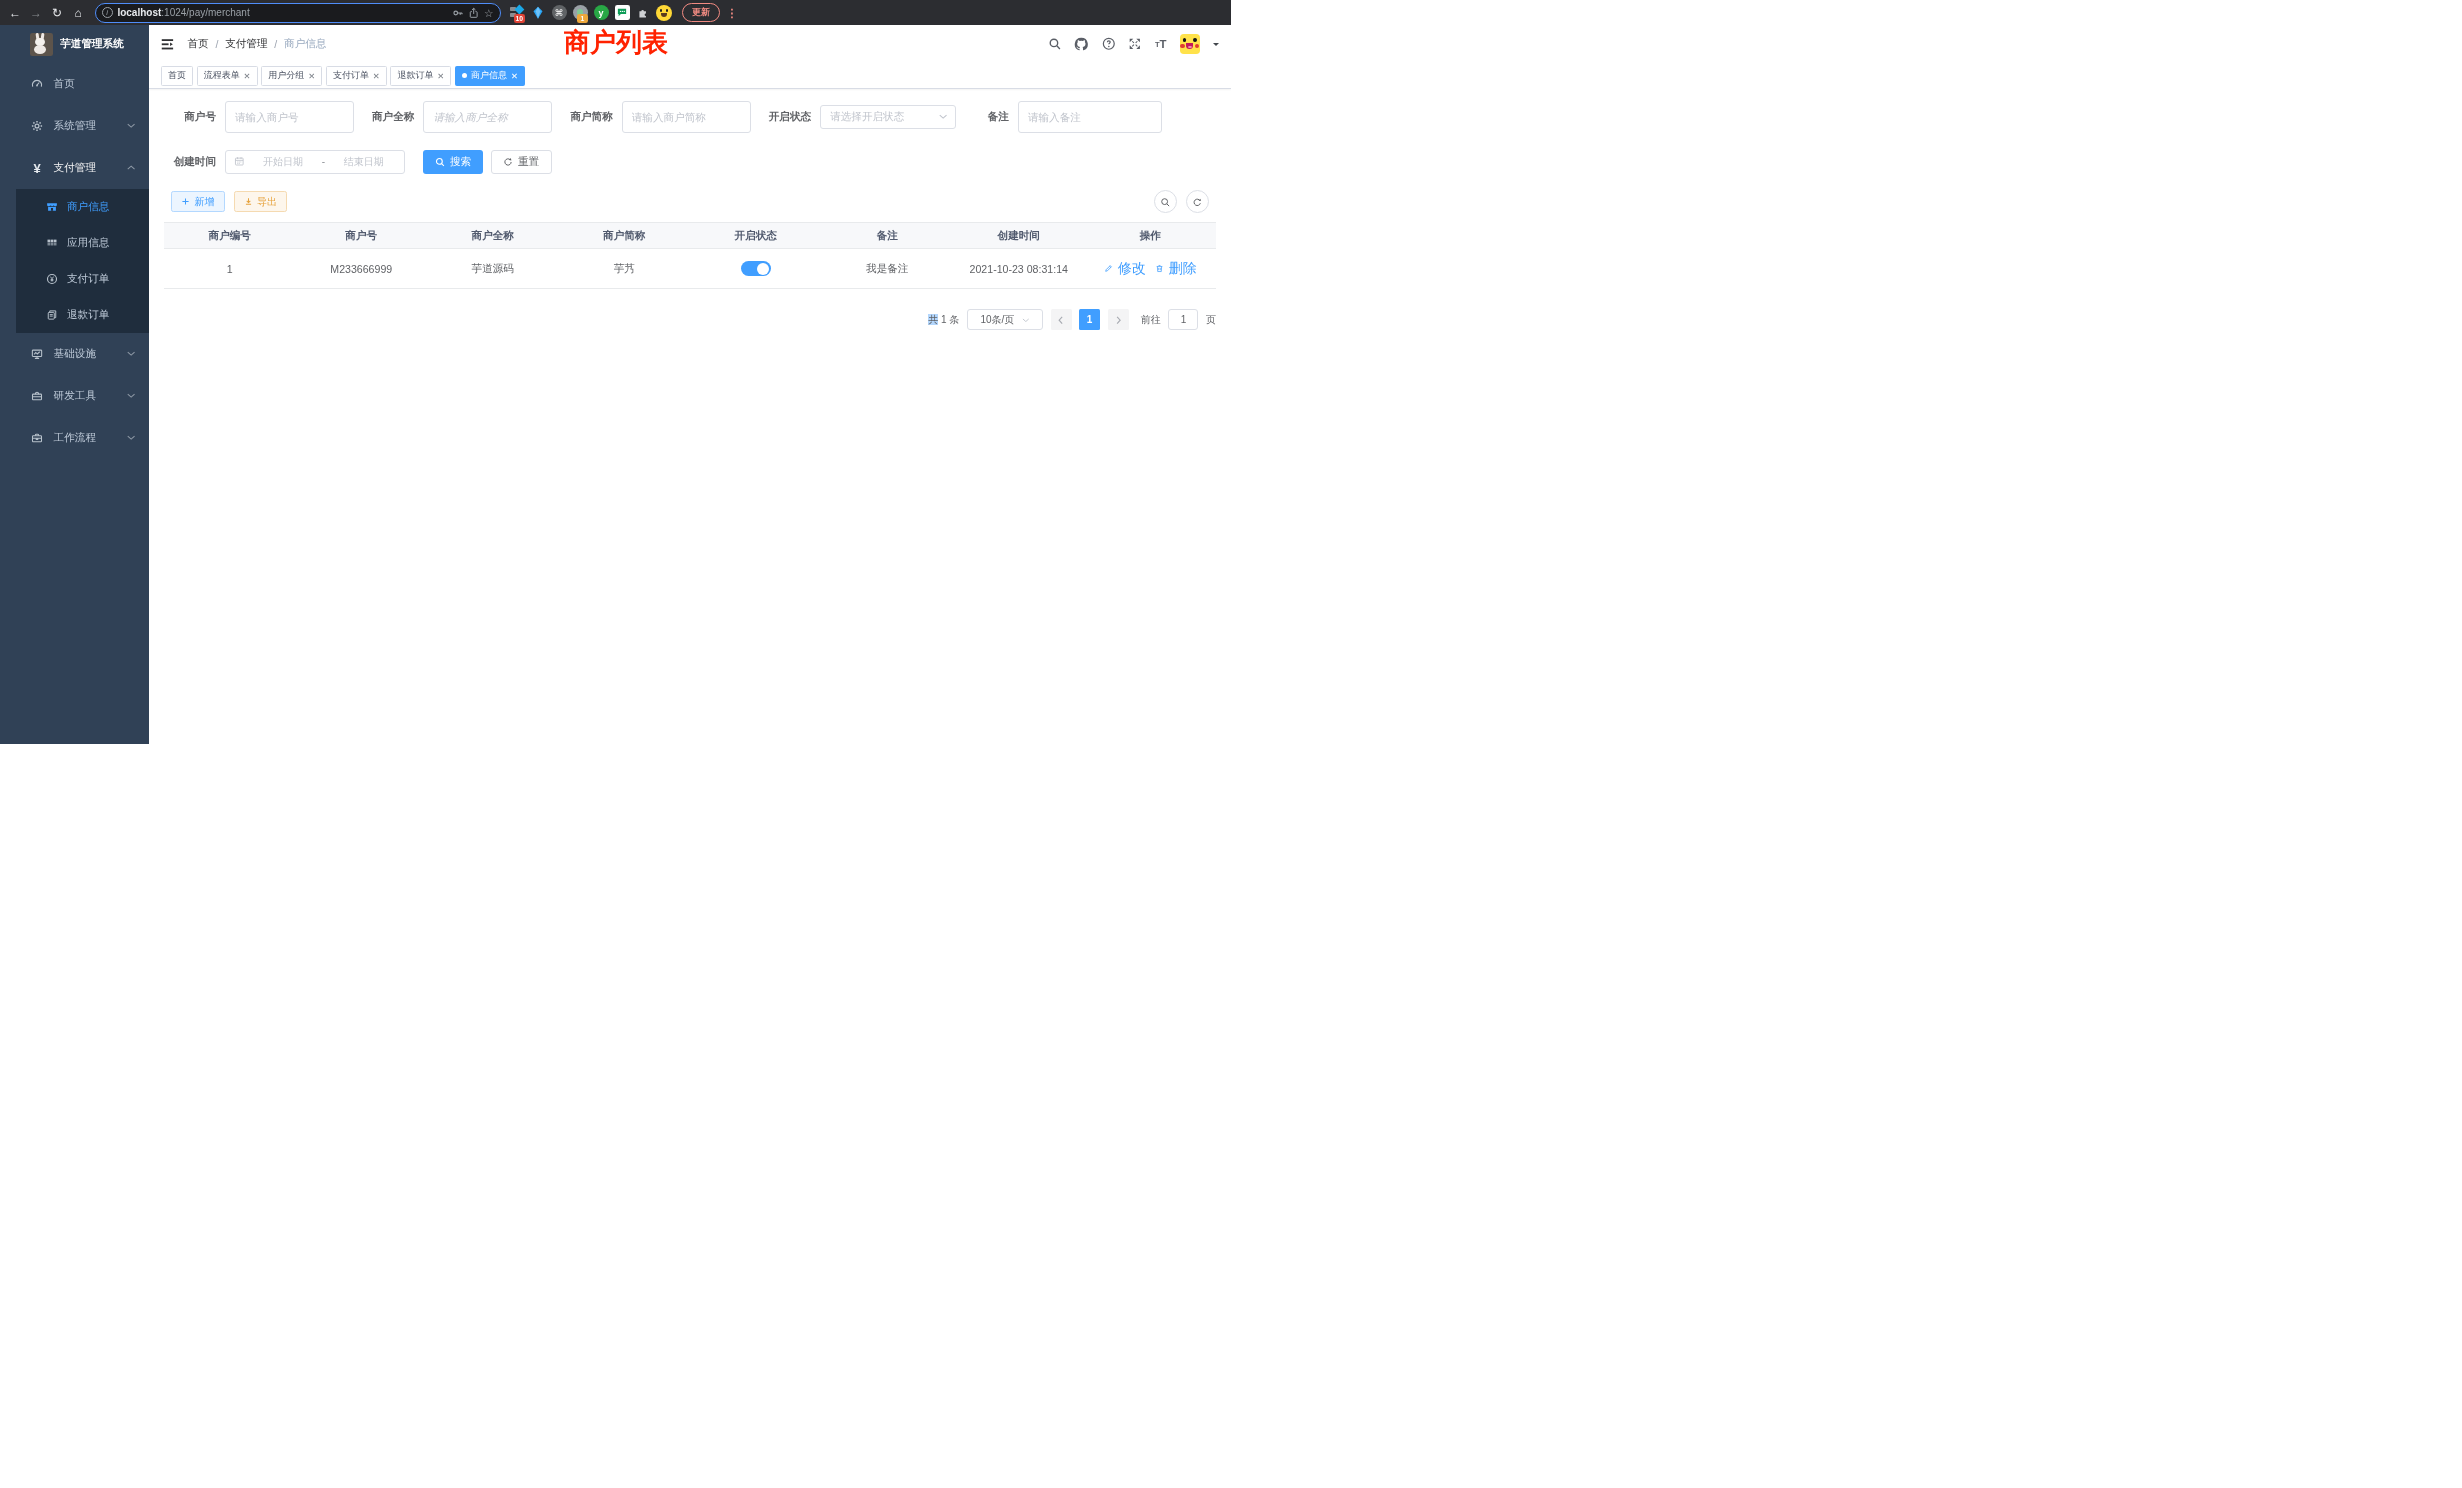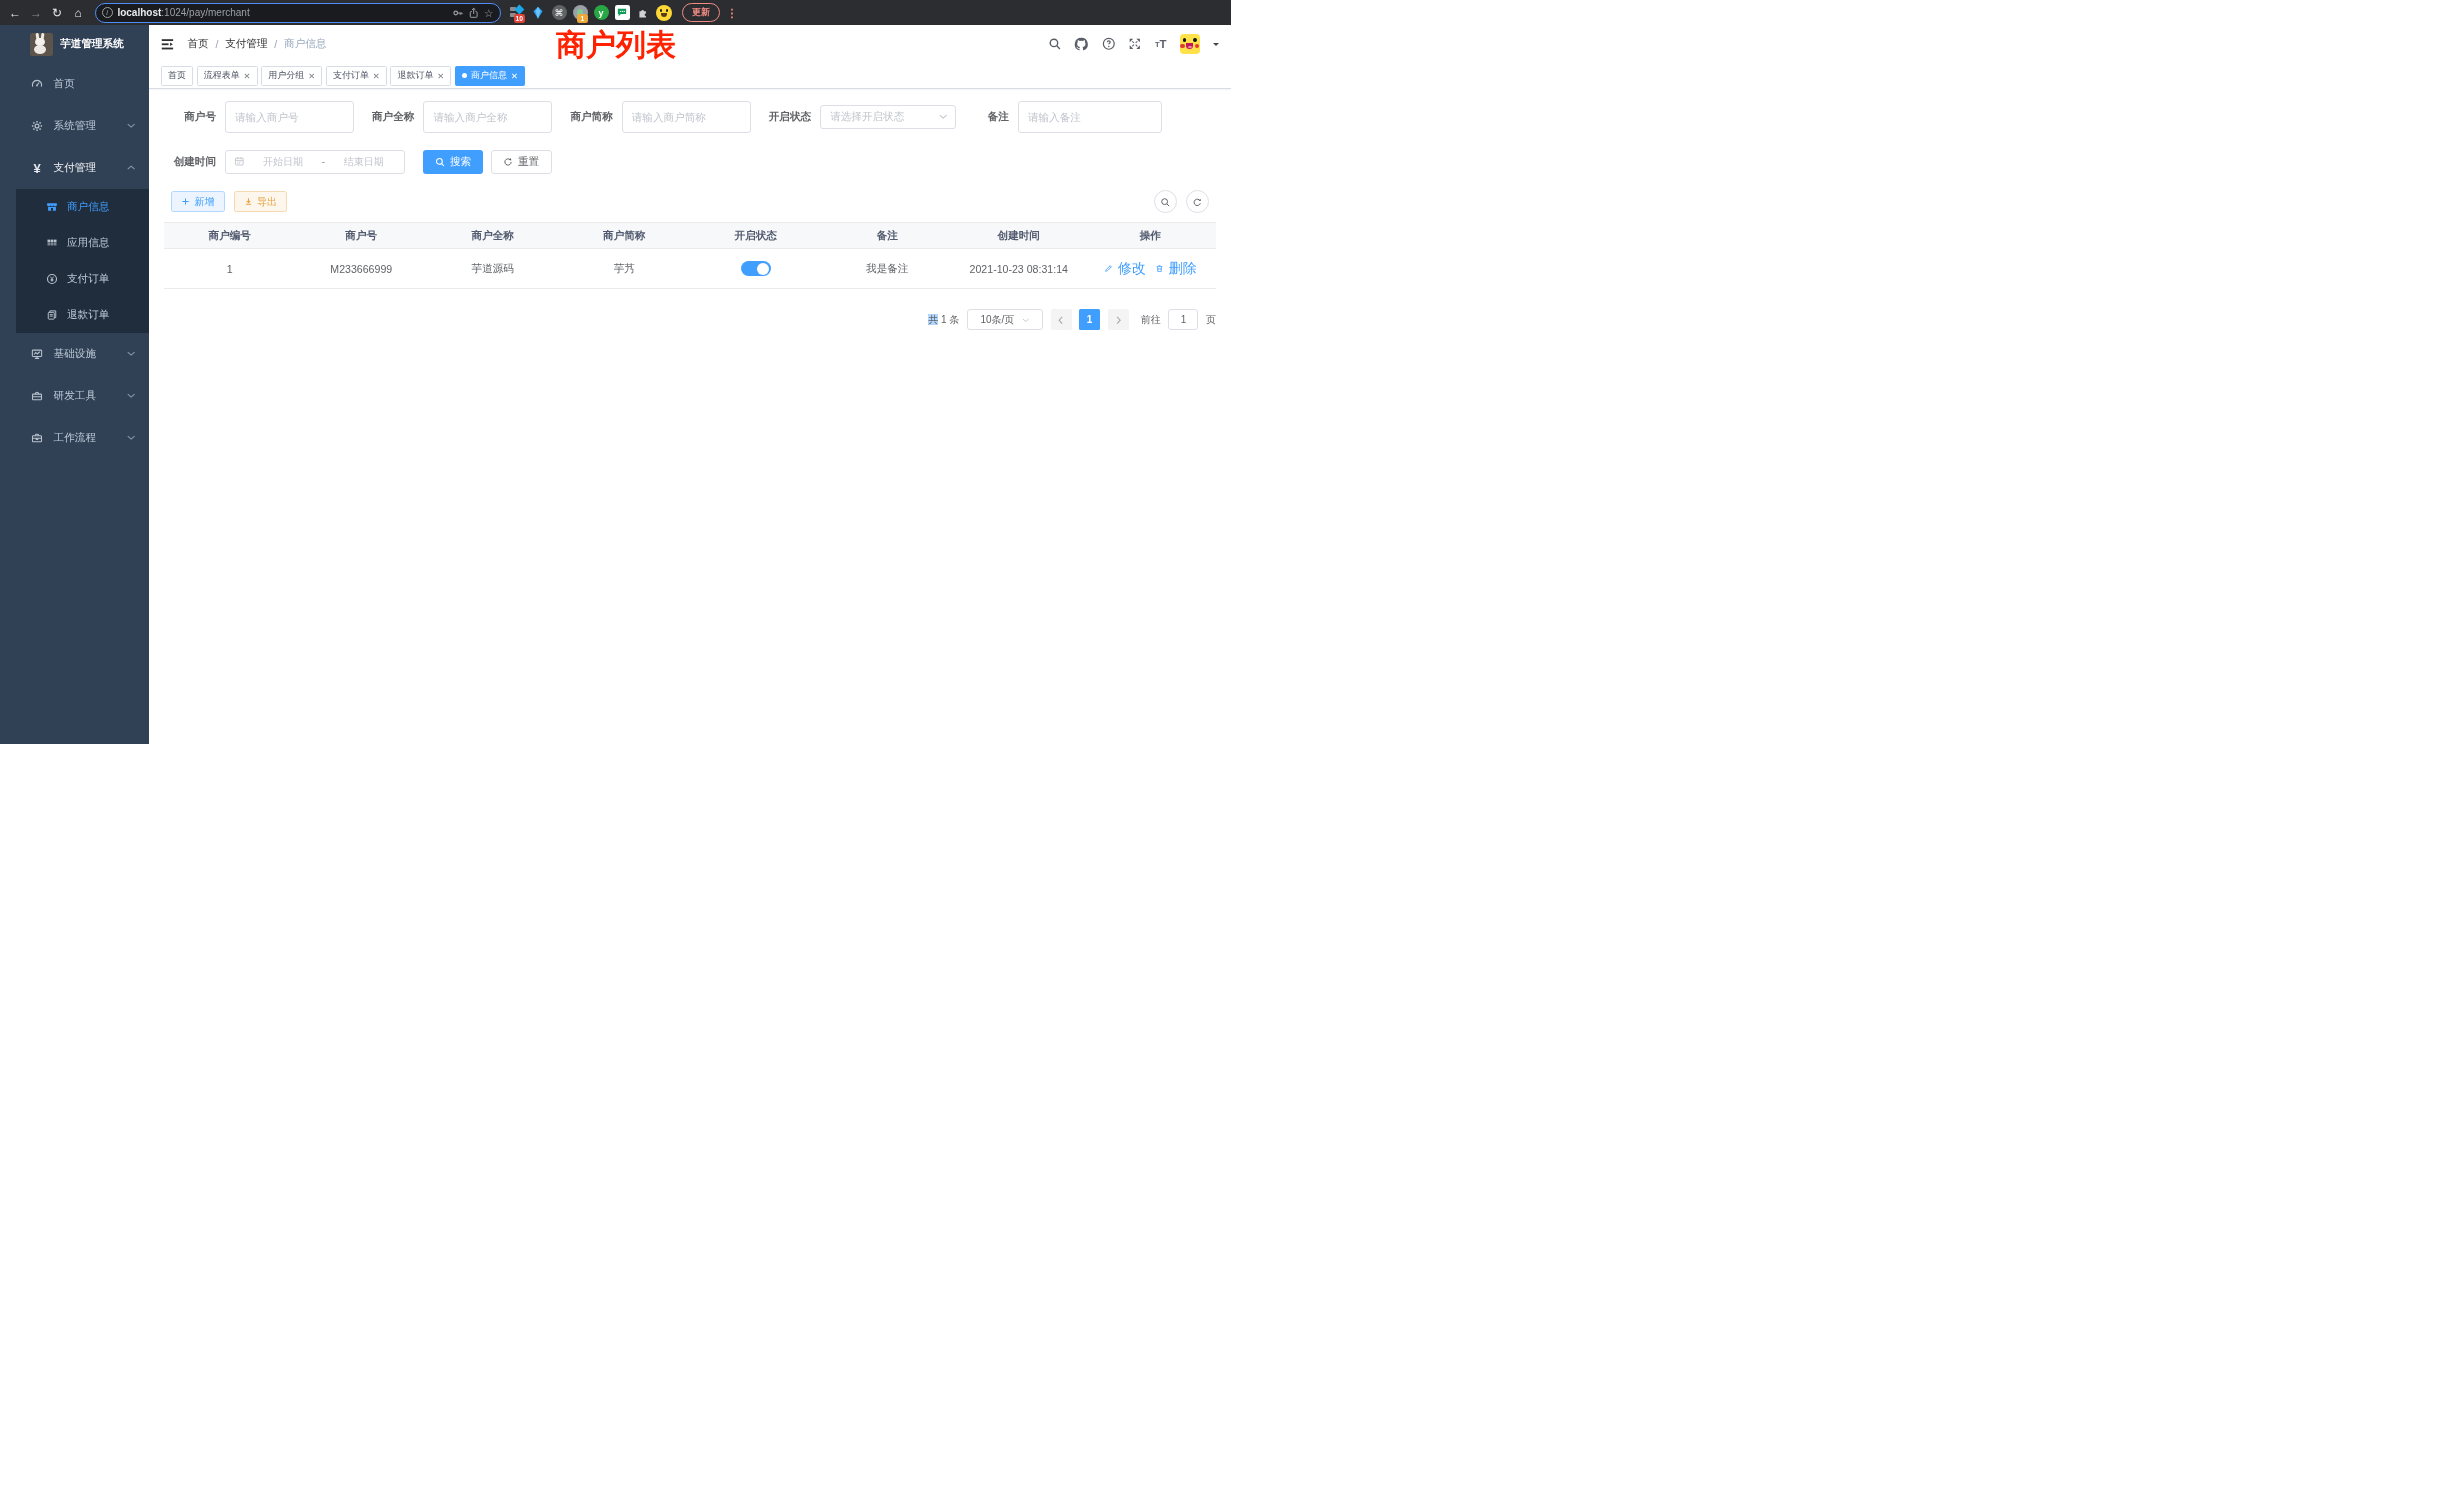--- a/index.html
+++ b/index.html
@@ -65,21 +65,21 @@
     color:#bfcbd9; font-size:10.6px; cursor:pointer; }
   .sub-item .mi-ic { width:12px; height:12px; margin-right:9px; display:flex;
     align-items:center; justify-content:center; color:#b8c2cc; flex:0 0 auto; }
   .sub-item.active { color:#409eff; }
   .sub-item.active .mi-ic { color:#409eff; }
   .yen-glyph { font-size:13px; font-weight:700; color:#e4e9ee; line-height:1; }
 
   
   .main { flex:1; position:relative; background:#fff; overflow:hidden; }
   .annotation { position:absolute; top:0; left:467px; transform:translateX(-50%);
-    font-size:30px; font-weight:700; color:#ff2200; z-index:30; white-space:nowrap; }
+    font-size:26px; font-weight:700; color:#ff2200; z-index:30; white-space:nowrap; }
 
   .navbar { height:38px; display:flex; align-items:center; padding:0 12px; }
   .hamburger { display:flex; align-items:center; cursor:pointer; margin-right:12px; }
   .breadcrumb { display:flex; align-items:center; gap:6.8px; font-size:10.6px; }
   .crumb { color:#303133; cursor:pointer; }
   .crumb-sep { color:#9ca3af; }
   .crumb.last { color:#97a8be; cursor:default; }
   .nav-right { margin-left:auto; display:flex; align-items:center; gap:13px; }
   .nav-ic { color:#5a5e66; display:flex; align-items:center; justify-content:center;
     cursor:pointer; }
@@ -481,21 +481,21 @@
     </div>
 
     <div class="filters">
       <div class="frow">
         <div class="fitem">
           <span class="flabel w68">商户号</span>
           <input class="tin" style="width: 129px;" placeholder="请输入商户号">
         </div>
         <div class="fitem">
           <span class="flabel">商户全称</span>
-          <input class="tin" style="width: 129px;" placeholder="请输入商户全称">
+          <input class="tin" style="width: 129px; font-style: italic;" placeholder="请输入商户全称">
         </div>
         <div class="fitem">
           <span class="flabel">商户简称</span>
           <input class="tin" style="width: 129px;" placeholder="请输入商户简称">
         </div>
         <div class="fitem">
           <span class="flabel">开启状态</span>
           <span class="sel-box" style="width:136px;">
             <span class="sel-ph">请选择开启状态</span>
             <svg width="8.3" height="5.3" viewBox="0 0 11 7" fill="none" stroke="#c0c4cc" stroke-width="1.4">

